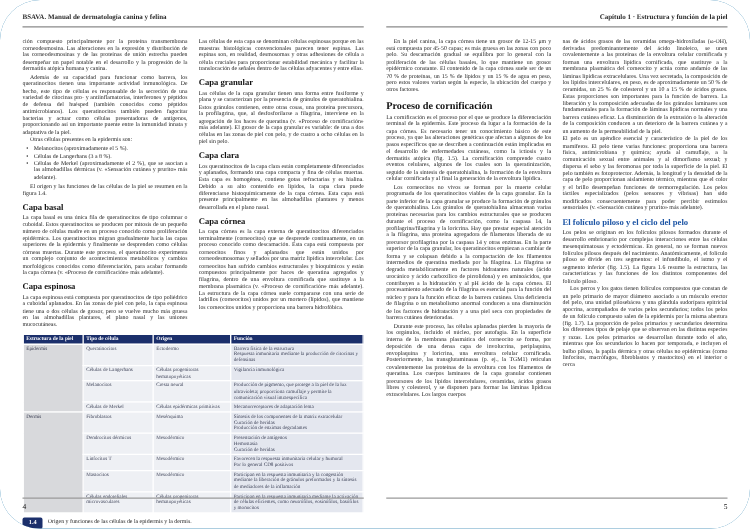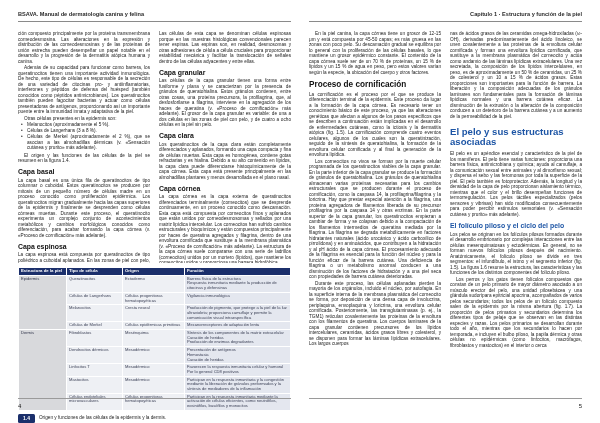--- a/index.html
+++ b/index.html
@@ -1,17 +1,17 @@
 <!DOCTYPE html>
 <html style="--navy: #1b2f6b; --heading_blue: #1d55a5; --col1_bg: #d8d9dc; --cell_bg: #eef0f4; --fn_bg: #e4e7ef;"><head>
 <meta charset="utf-8">
 <style>
   html,body{margin:0;padding:0;background:#ffffff;}
   .spread{position:relative;width:600px;height:423px;background:#0369a1;overflow:hidden;
-          font-family:Liberation Sans, sans-serif;color:#1a1a1a;}
+          font-family:Liberation Serif, serif;color:#1a1a1a;border-radius:32px;}
   .page{position:absolute;top:0;width:300px;height:423px;background:#fff;}
   .page.left{left:0;}
   .page.right{left:300px;}
 
   .running-head{position:absolute;top:11px;font-size:5.6px;font-weight:bold;color:#2b2b2b;letter-spacing:0;}
   .page.left .running-head{left:18px;right:9px;text-align:left;}
   .page.right .running-head{left:9px;right:18px;text-align:right;}
   .head-rule{position:absolute;top:21px;border-top:0.7px solid #8a8a8a;}
   .page.left .head-rule{left:18px;right:9px;}
   .page.right .head-rule{left:9px;right:18px;}
@@ -180,21 +180,20 @@
     <div class="cols">
       <div class="col">
         <p class="body-p ind">En la piel canina, la capa córnea tiene un grosor de 12-15 μm y está compuesta por 45-50 capas; es más gruesa en las zonas con poco pelo. Su descamación gradual se equilibra por lo general con la proliferación de las células basales, lo que mantiene un grosor epidérmico constante. El contenido de la capa córnea suele ser de un 70 % de proteínas, un 15 % de lípidos y un 15 % de agua en peso, pero estos valores varían según la especie, la ubicación del cuerpo y otros factores.</p>
         <h2 class="h-section">Proceso de cornificación</h2>
         <p class="body-p">La cornificación es el proceso por el que se produce la diferenciación terminal de la epidermis. Este proceso da lugar a la formación de la capa córnea. Es necesario tener un conocimiento básico de este proceso, ya que las alteraciones genéticas que afectan a algunos de los pasos específicos que se describen a continuación están implicadas en el desarrollo de enfermedades cutáneas, como la ictiosis y la dermatitis atópica (fig. 1.5). La cornificación comprende cuatro eventos celulares, algunos de los cuales son la queratinización, seguido de la síntesis de queratohialina, la formación de la envoltura celular cornificada y al final la generación de la envoltura lipídica.</p>
         <p class="body-p ind">Los corneocitos no vivos se forman por la muerte celular programada de los queratinocitos viables de la capa granular. En la parte inferior de la capa granular se produce la formación de gránulos de queratohialina. Los gránulos de queratohialina almacenan varias proteínas necesarias para los cambios estructurales que se producen durante el proceso de cornificación, como la caspasa 14, la profilagrina/filagrina y la loricrina. Hay que prestar especial atención a la filagrina, una proteína agregadora de filamentos liberada de su precursor profilagrina por la caspasa 14 y otras enzimas. En la parte superior de la capa granular, los queratinocitos empiezan a cambiar de forma y se colapsan debido a la compactación de los filamentos intermedios de queratina mediada por la filagrina. La filagrina se degrada metabólicamente en factores hidratantes naturales (ácido urocánico y ácido carboxílico de pirrolidona) y en aminoácidos, que contribuyen a la hidratación y al pH ácido de la capa córnea. El procesamiento adecuado de la filagrina es esencial para la función del núcleo y para la función eficaz de la barrera cutánea. Una deficiencia de filagrina o un metabolismo anormal conducen a una disminución de los factores de hidratación y a una piel seca con propiedades de barrera cutánea deterioradas.</p>
         <p class="body-p ind">Durante este proceso, las células aplanadas pierden la mayoría de los orgánulos, incluido el núcleo, por autofagia. En la superficie interna de la membrana plasmática del corneocito se forma, por deposición de una densa capa de involucrina, periplaquina, envoplaquina y loricrina, una envoltura celular cornificada. Posteriormente, las transglutaminasas (p. ej., la TGM1) reticulan covalentemente las proteínas de la envoltura con los filamentos de queratina. Los cuerpos laminares de la capa granular contienen precursores de los lípidos intercelulares, ceramidas, ácidos grasos libres y colesterol, y se disponen para formar las láminas lipídicas extracelulares. Los largos cuerpos</p>
       </div>
       <div class="col">
         <p class="body-p">nas de ácidos grasos de las ceramidas omega-hidroxiladas (ω-OH), derivadas predominantemente del ácido linoleico, se unen covalentemente a las proteínas de la envoltura celular cornificada y forman una envoltura lipídica cornificada, que sustituye a la membrana plasmática del corneocito y actúa como andamio de las láminas lipídicas extracelulares. Una vez secretada, la composición de los lípidos intercelulares, en peso, es de aproximadamente un 50 % de ceramidas, un 25 % de colesterol y un 10 a 15 % de ácidos grasos. Estas proporciones son importantes para la función de barrera. La liberación y la composición adecuadas de los gránulos laminares son fundamentales para la formación de láminas lipídicas normales y una barrera cutánea eficaz. La disminución de la extrusión o la alteración de la composición conducen a un deterioro de la barrera cutánea y a un aumento de la permeabilidad de la piel.</p>
-        <h1 class="h-blue-lg">El pelo y sus estructuras asociadas</h1>
         <p class="body-p">El pelo es un apéndice esencial y característico de la piel de los mamíferos. El pelo tiene varias funciones: proporciona una barrera física, antimicrobiana y química; ayuda al camuflaje, a la comunicación sexual entre animales y al dimorfismo sexual; y dispersa el sebo y las feromonas por toda la superficie de la piel. El pelo también es fotoprotector. Además, la longitud y la densidad de la capa de pelo proporcionan aislamiento térmico, mientras que el color y el brillo desempeñan funciones de termorregulación. Los pelos táctiles especializados (pelos sensores y vibrisas) han sido modificados consecuentemente para poder percibir estímulos sensoriales (v. «Sensación cutánea y prurito» más adelante).</p>
         <h3 class="h-blue-sm">El folículo piloso y el ciclo del pelo</h3>
         <p class="body-p">Los pelos se originan en los folículos pilosos formados durante el desarrollo embrionario por complejas interacciones entre las células mesenquimatosas y ectodérmicas. En general, no se forman nuevos folículos pilosos después del nacimiento. Anatómicamente, el folículo piloso se divide en tres segmentos: el infundíbulo, el istmo y el segmento inferior (fig. 1.5). La figura 1.6 resume la estructura, las características y las funciones de los distintos componentes del folículo piloso.</p>
         <p class="body-p ind">Los perros y los gatos tienen folículos compuestos que constan de un pelo primario de mayor diámetro asociado a un músculo erector del pelo, una unidad pilosebácea y una glándula sudorípara epitricial apocrina, acompañados de varios pelos secundarios; todos los pelos de un folículo compuesto salen de la epidermis por la misma abertura (fig. 1.7). La proporción de pelos primarios y secundarios determina los diferentes tipos de pelaje que se observan en las distintas especies y razas. Los pelos primarios se desarrollan durante todo el año, mientras que los secundarios lo hacen por temporada, e incluyen el bulbo piloso, la papila dérmica y otras células no epidérmicas (como linfocitos, macrófagos, fibroblastos y mastocitos) en el interior o cerca</p>
       </div>
     </div>
 
     <div class="foot">
       <div class="pageno">5</div>
     </div>

